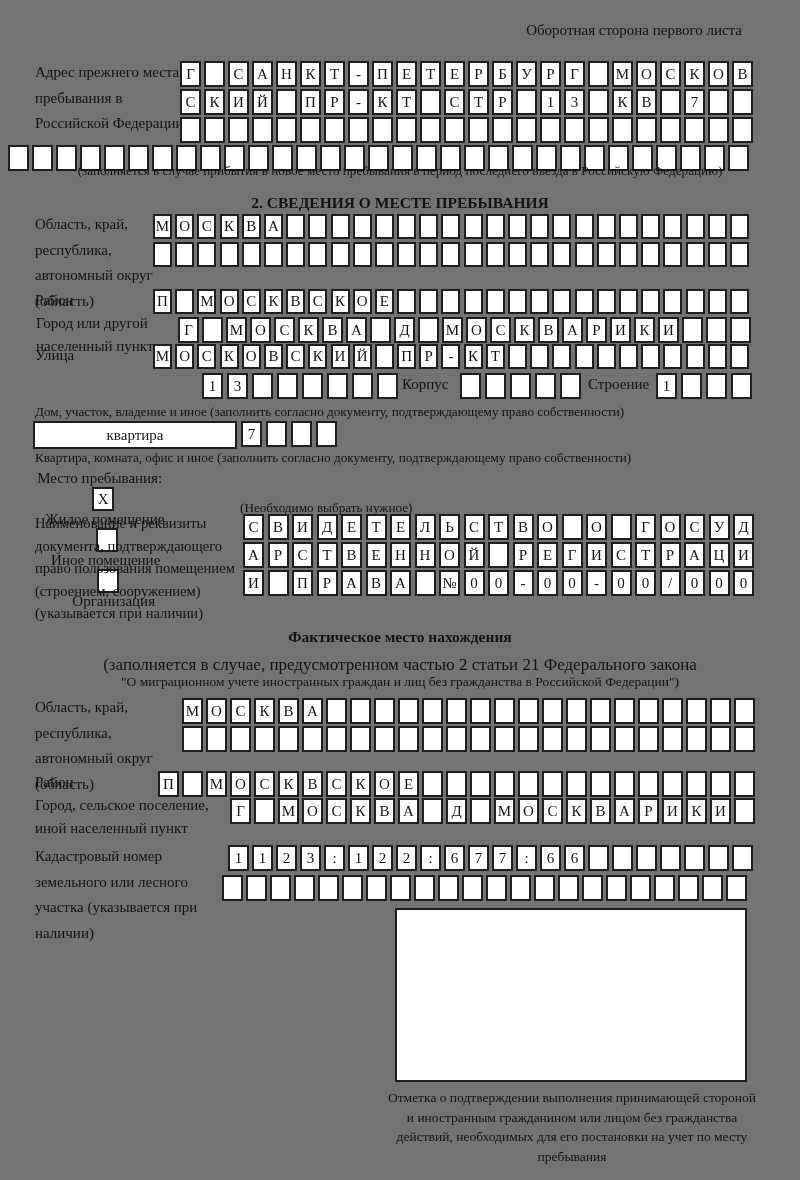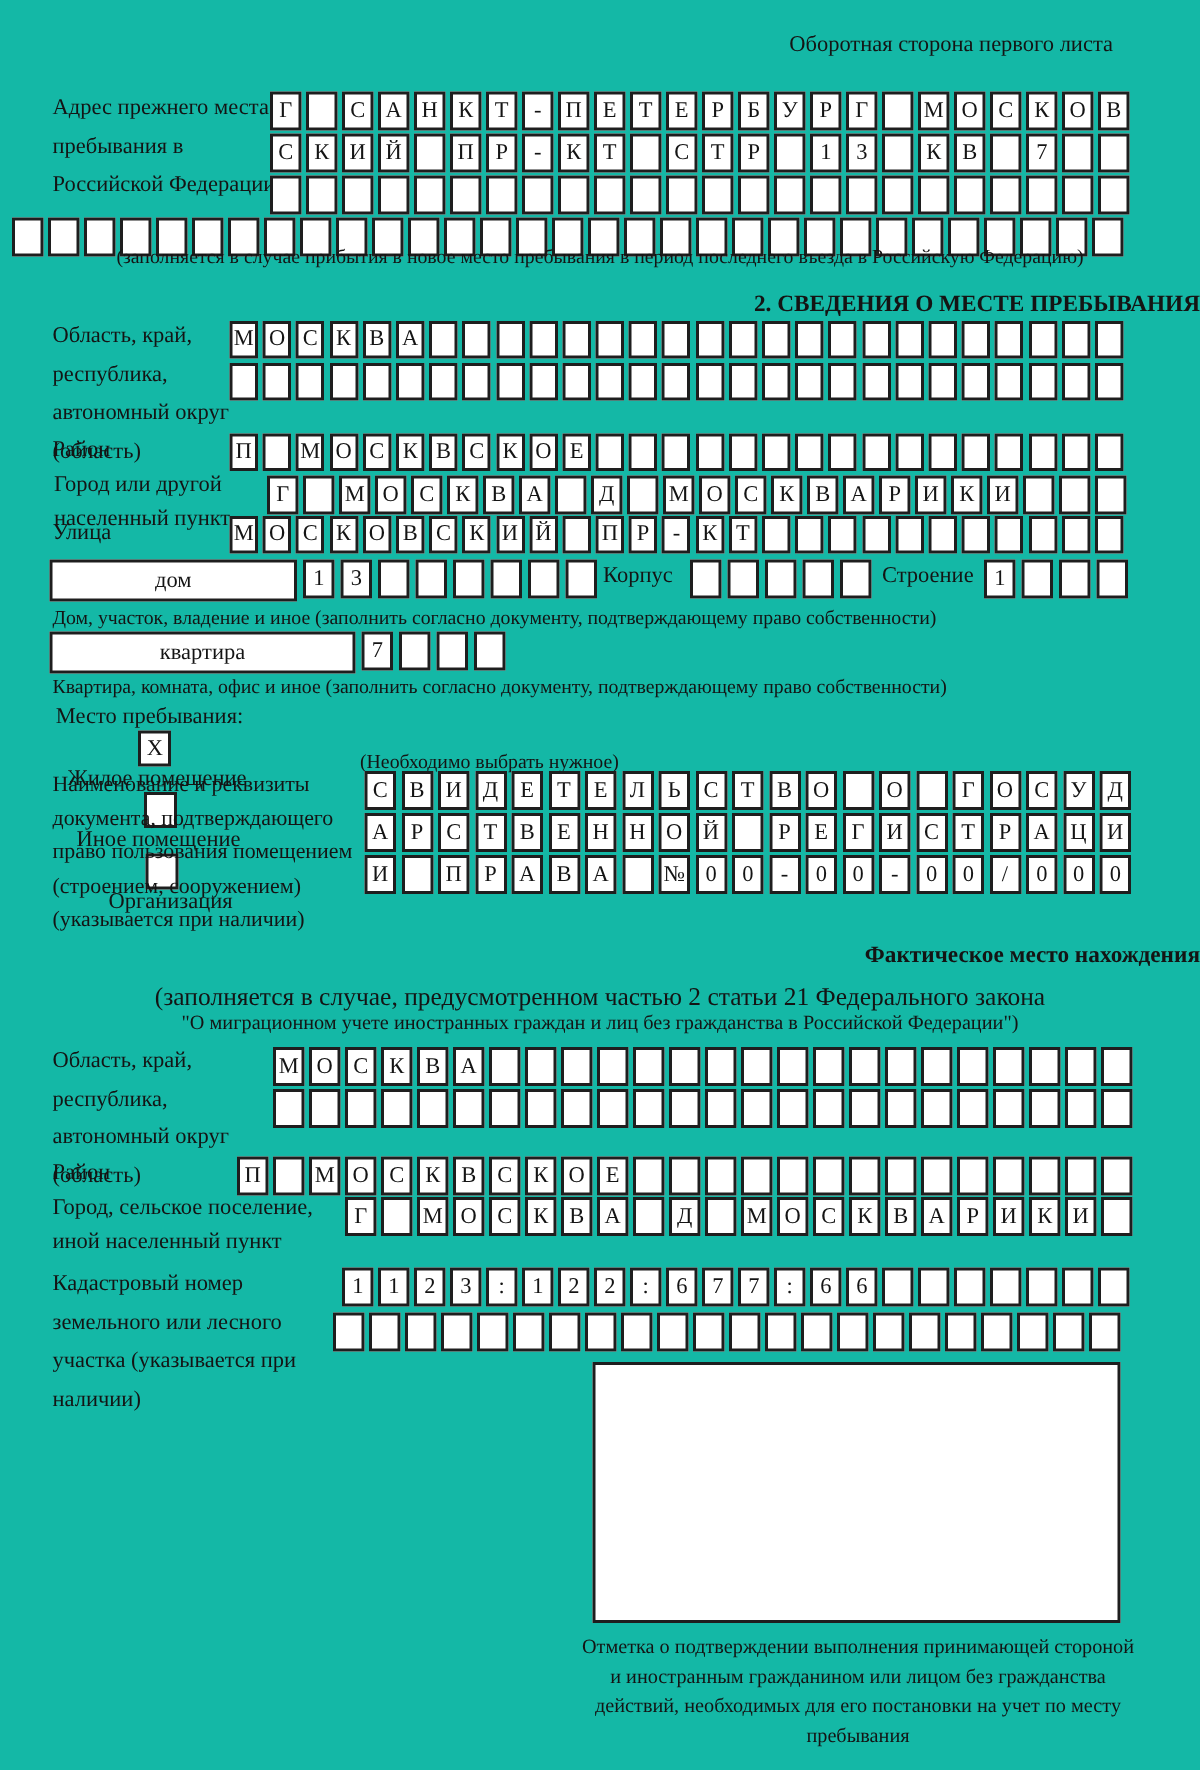--- a/index.html
+++ b/index.html
@@ -1,22 +1,22 @@
 <!DOCTYPE html>
 <html><head>
 <meta charset="utf-8">
 <style>
   html,body{margin:0;padding:0;background:#fff;}
-  .page{position:relative;width:800px;height:1180px;background:#14b8a6;
+  .page{position:relative;width:800px;height:1180px;background:#737373;
         font-family:"Liberation Serif","DejaVu Serif",serif;color:#141414;overflow:hidden;}
   .abs{position:absolute;}
   .lbl{font-size:15px;line-height:1.7;}
   .note{font-size:13.2px;}
   .center{left:0;width:100%;text-align:center;}
-  .bold{font-weight:bold;text-align:right;}
+  .bold{font-weight:bold;}
   .boxrow{position:absolute;display:flex;gap:3px;}
   .cell{flex:none;width:17px;height:22px;border:2px solid #1e1e1e;background:#fff;
         display:flex;align-items:center;justify-content:center;
         font-size:15px;line-height:1;}
   .boxrow.narrow{gap:3.2px;}
   .boxrow.narrow .cell{width:15px;height:21px;}
   .boxrow.wide{gap:4px;}
   .boxrow.docgap{gap:3.5px;}
   .field{position:absolute;border:2px solid #1e1e1e;background:#fff;
          display:flex;align-items:center;justify-content:center;font-size:15px;}
@@ -291,21 +291,20 @@
       <span class="cell"></span>
       <span class="cell"></span>
       <span class="cell"></span>
       <span class="cell"></span>
       <span class="cell"></span>
       <span class="cell"></span>
       <span class="cell"></span>
       <span class="cell"></span>
     </div>
 
-  <div class="field" style="top:373px;left:33px;width:161px;height:24px;">дом</div>
   <div class="boxrow wide" style="top:373px;left:202px;">
       <span class="cell">1</span>
       <span class="cell">3</span>
       <span class="cell"></span>
       <span class="cell"></span>
       <span class="cell"></span>
       <span class="cell"></span>
       <span class="cell"></span>
       <span class="cell"></span>
     </div>

